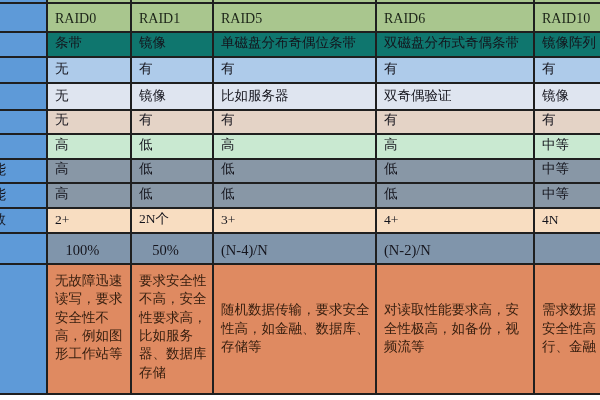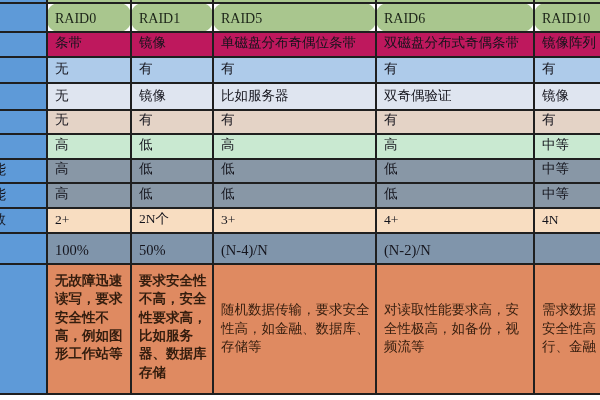--- a/index.html
+++ b/index.html
@@ -34,42 +34,42 @@
   
   td.lc { background: #5e9ad8; position: relative; }
   td.lc .frag {
     position: absolute;
     left: -8px; bottom: 3px;
     font-size: 14px;
     color: #14141c;
   }
 
   tr.r-sliver  td.c { background: #a9c68e; }
-  tr.r-head    td.c { background: #a9c68e; font-size: 14px; color: #1c2418; border-radius: 12px; }
-  tr.r-alias   td.c { background: #be185d; font-family: Liberation Serif, serif; }
+  tr.r-head    td.c { background: #a9c68e; font-size: 14px; color: #1c2418; }
+  tr.r-alias   td.c { background: #0f766e; font-family: Liberation Serif, serif; }
   tr.r-fault   td.c { background: #aecbea; }
   tr.r-redun   td.c { background: #dfe5f0; }
   tr.r-spare   td.c { background: #e4d3c6; }
   tr.r-read    td.c { background: #c9e9d1; }
   tr.r-write   td.c { background: #8897a6; }
   tr.r-rand    td.c { background: #8897a6; }
   tr.r-disks   td.c { background: #f8ddc1; }
   tr.r-util    td.c { background: #8095ab; font-size: 14.5px; }
   tr.r-use     td.c { background: #df8a61; color: #341d0e; }
 
-  tr.r-util td.num { text-align: left; padding-right: 20px; }
+  tr.r-util td.num { text-align: center; padding-right: 20px; }
 
   tr.r-use td.c {
     white-space: normal;
     font-size: 13.5px;
     line-height: 1.36;
     vertical-align: middle;
     padding-bottom: 0;
   }
-  tr.r-use td.vtop { vertical-align: top; padding-top: 7px; padding-right: 4px; font-weight: bold; }
+  tr.r-use td.vtop { vertical-align: top; padding-top: 7px; padding-right: 4px; }
   tr.r-use td.pre  { white-space: pre-line; }
 </style>
 </head>
 <body>
 
 <div class="viewport">
   <table class="raid">
     <colgroup>
       <col style="width:47px">
         <col style="width:84px">

